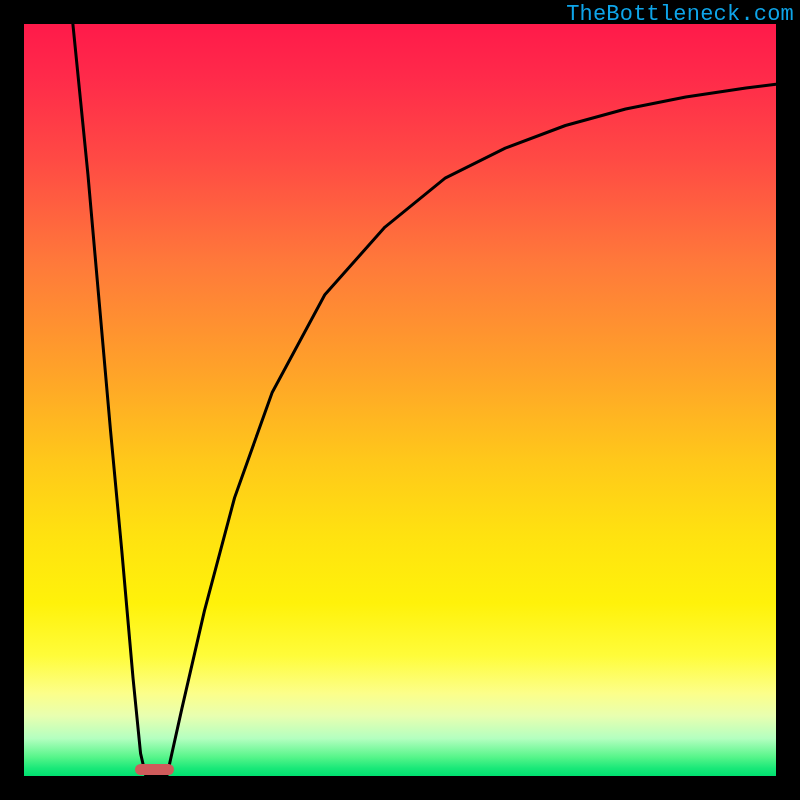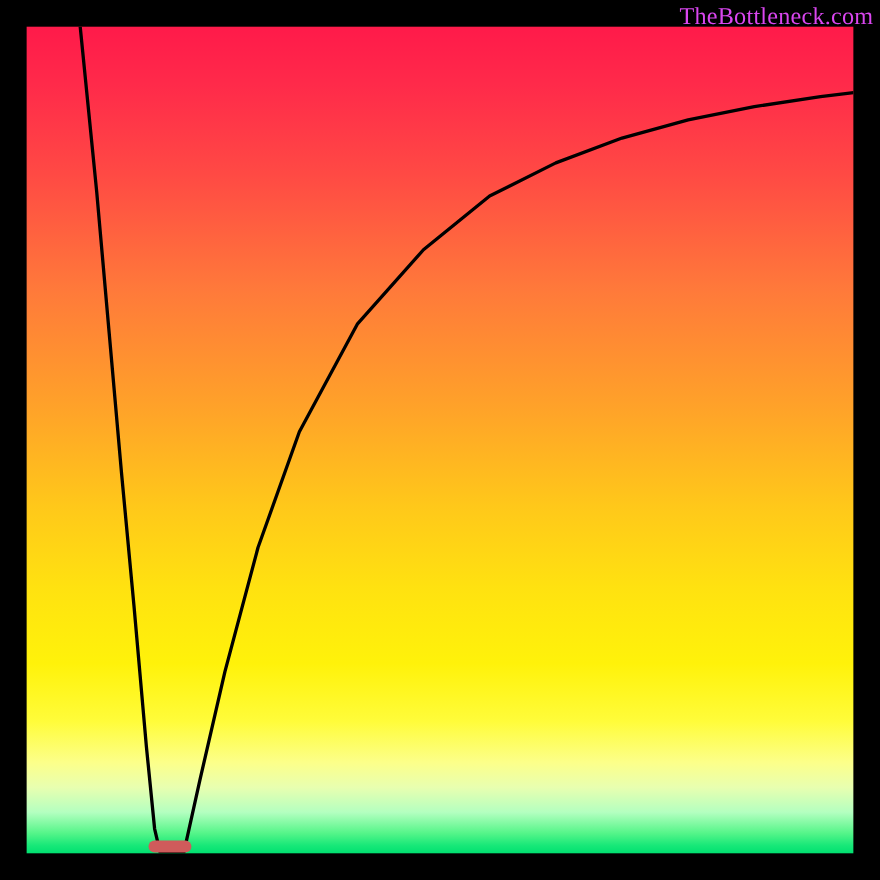--- a/index.html
+++ b/index.html
@@ -41,23 +41,23 @@
     );
   }
   .curve-layer {
     position: absolute;
     inset: 0;
   }
   .watermark {
     position: absolute;
     top: 2px;
     right: 6px;
-    font-family: Liberation Serif, serif;
+    font-family: Liberation Mono, monospace;
     font-size: 22px;
-    color: #d946ef;
+    color: #0ea5e9;
     font-weight: 500;
     letter-spacing: 0.2px;
   }
   .marker {
     position: absolute;
     height: 11px;
     border-radius: 6px;
     background: #cf5b5b;
   }
 </style>

